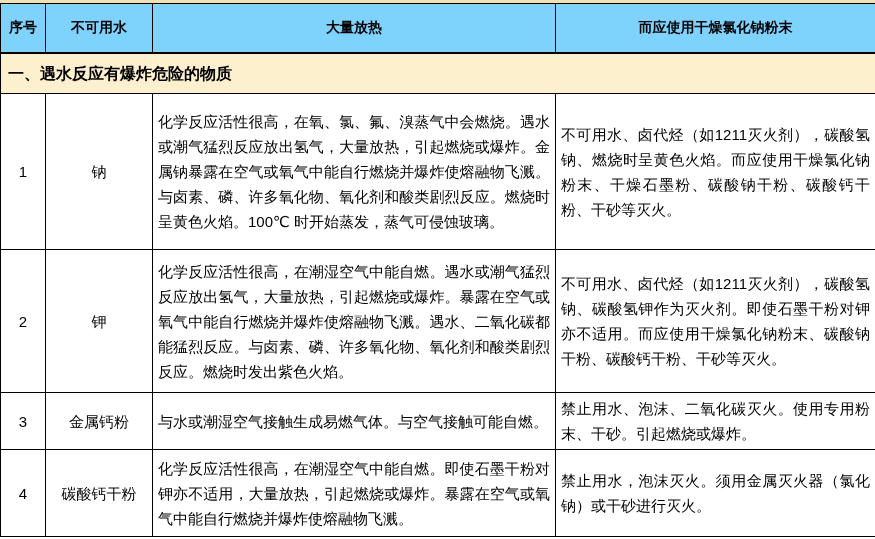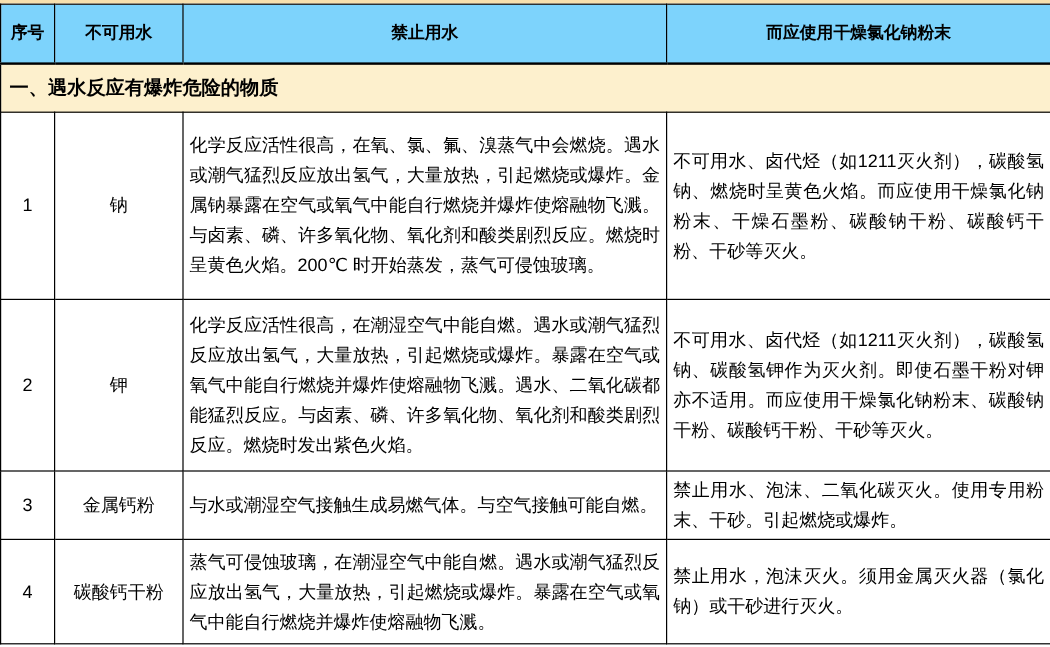--- a/index.html
+++ b/index.html
@@ -79,51 +79,51 @@
     <colgroup>
       <col class="c-no">
         <col class="c-name">
         <col class="c-reac">
         <col class="c-meas">
     </colgroup>
     <thead>
       <tr>
         <th>序号</th>
         <th>不可用水</th>
-        <th>禁止用水</th>
+        <th>大量放热</th>
         <th>而应使用干燥氯化钠粉末</th>
       </tr>
     </thead>
     <tbody>
       <tr class="section-row">
         <td colspan="4">一、遇水反应有爆炸危险的物质</td>
       </tr>
 
       <tr class="data-row-1">
         <td class="cell-no">1</td>
         <td class="cell-name">钠</td>
-        <td class="cell-reaction">化学反应活性很高，在氧、氯、氟、溴蒸气中会燃烧。遇水或潮气猛烈反应放出氢气，大量放热，引起燃烧或爆炸。金属钠暴露在空气或氧气中能自行燃烧并爆炸使熔融物飞溅。与卤素、磷、许多氧化物、氧化剂和酸类剧烈反应。燃烧时呈黄色火焰。200℃ 时开始蒸发，蒸气可侵蚀玻璃。</td>
+        <td class="cell-reaction">化学反应活性很高，在氧、氯、氟、溴蒸气中会燃烧。遇水或潮气猛烈反应放出氢气，大量放热，引起燃烧或爆炸。金属钠暴露在空气或氧气中能自行燃烧并爆炸使熔融物飞溅。与卤素、磷、许多氧化物、氧化剂和酸类剧烈反应。燃烧时呈黄色火焰。100℃ 时开始蒸发，蒸气可侵蚀玻璃。</td>
         <td class="cell-measures">不可用水、卤代烃（如1211灭火剂），碳酸氢钠、燃烧时呈黄色火焰。而应使用干燥氯化钠粉末、干燥石墨粉、碳酸钠干粉、碳酸钙干粉、干砂等灭火。</td>
       </tr>
 
       <tr class="data-row-2">
         <td class="cell-no">2</td>
         <td class="cell-name">钾</td>
         <td class="cell-reaction">化学反应活性很高，在潮湿空气中能自燃。遇水或潮气猛烈反应放出氢气，大量放热，引起燃烧或爆炸。暴露在空气或氧气中能自行燃烧并爆炸使熔融物飞溅。遇水、二氧化碳都能猛烈反应。与卤素、磷、许多氧化物、氧化剂和酸类剧烈反应。燃烧时发出紫色火焰。</td>
         <td class="cell-measures">不可用水、卤代烃（如1211灭火剂），碳酸氢钠、碳酸氢钾作为灭火剂。即使石墨干粉对钾亦不适用。而应使用干燥氯化钠粉末、碳酸钠干粉、碳酸钙干粉、干砂等灭火。</td>
       </tr>
 
       <tr class="data-row-3">
         <td class="cell-no">3</td>
         <td class="cell-name">金属钙粉</td>
         <td class="cell-reaction">与水或潮湿空气接触生成易燃气体。与空气接触可能自燃。</td>
         <td class="cell-measures">禁止用水、泡沫、二氧化碳灭火。使用专用粉末、干砂。引起燃烧或爆炸。</td>
       </tr>
 
       <tr class="data-row-4">
         <td class="cell-no">4</td>
         <td class="cell-name">碳酸钙干粉</td>
-        <td class="cell-reaction">蒸气可侵蚀玻璃，在潮湿空气中能自燃。遇水或潮气猛烈反应放出氢气，大量放热，引起燃烧或爆炸。暴露在空气或氧气中能自行燃烧并爆炸使熔融物飞溅。</td>
+        <td class="cell-reaction">化学反应活性很高，在潮湿空气中能自燃。即使石墨干粉对钾亦不适用，大量放热，引起燃烧或爆炸。暴露在空气或氧气中能自行燃烧并爆炸使熔融物飞溅。</td>
         <td class="cell-measures">禁止用水，泡沫灭火。须用金属灭火器（氯化钠）或干砂进行灭火。</td>
       </tr>
     </tbody>
   </table>
 </div>
 
 </body></html>

